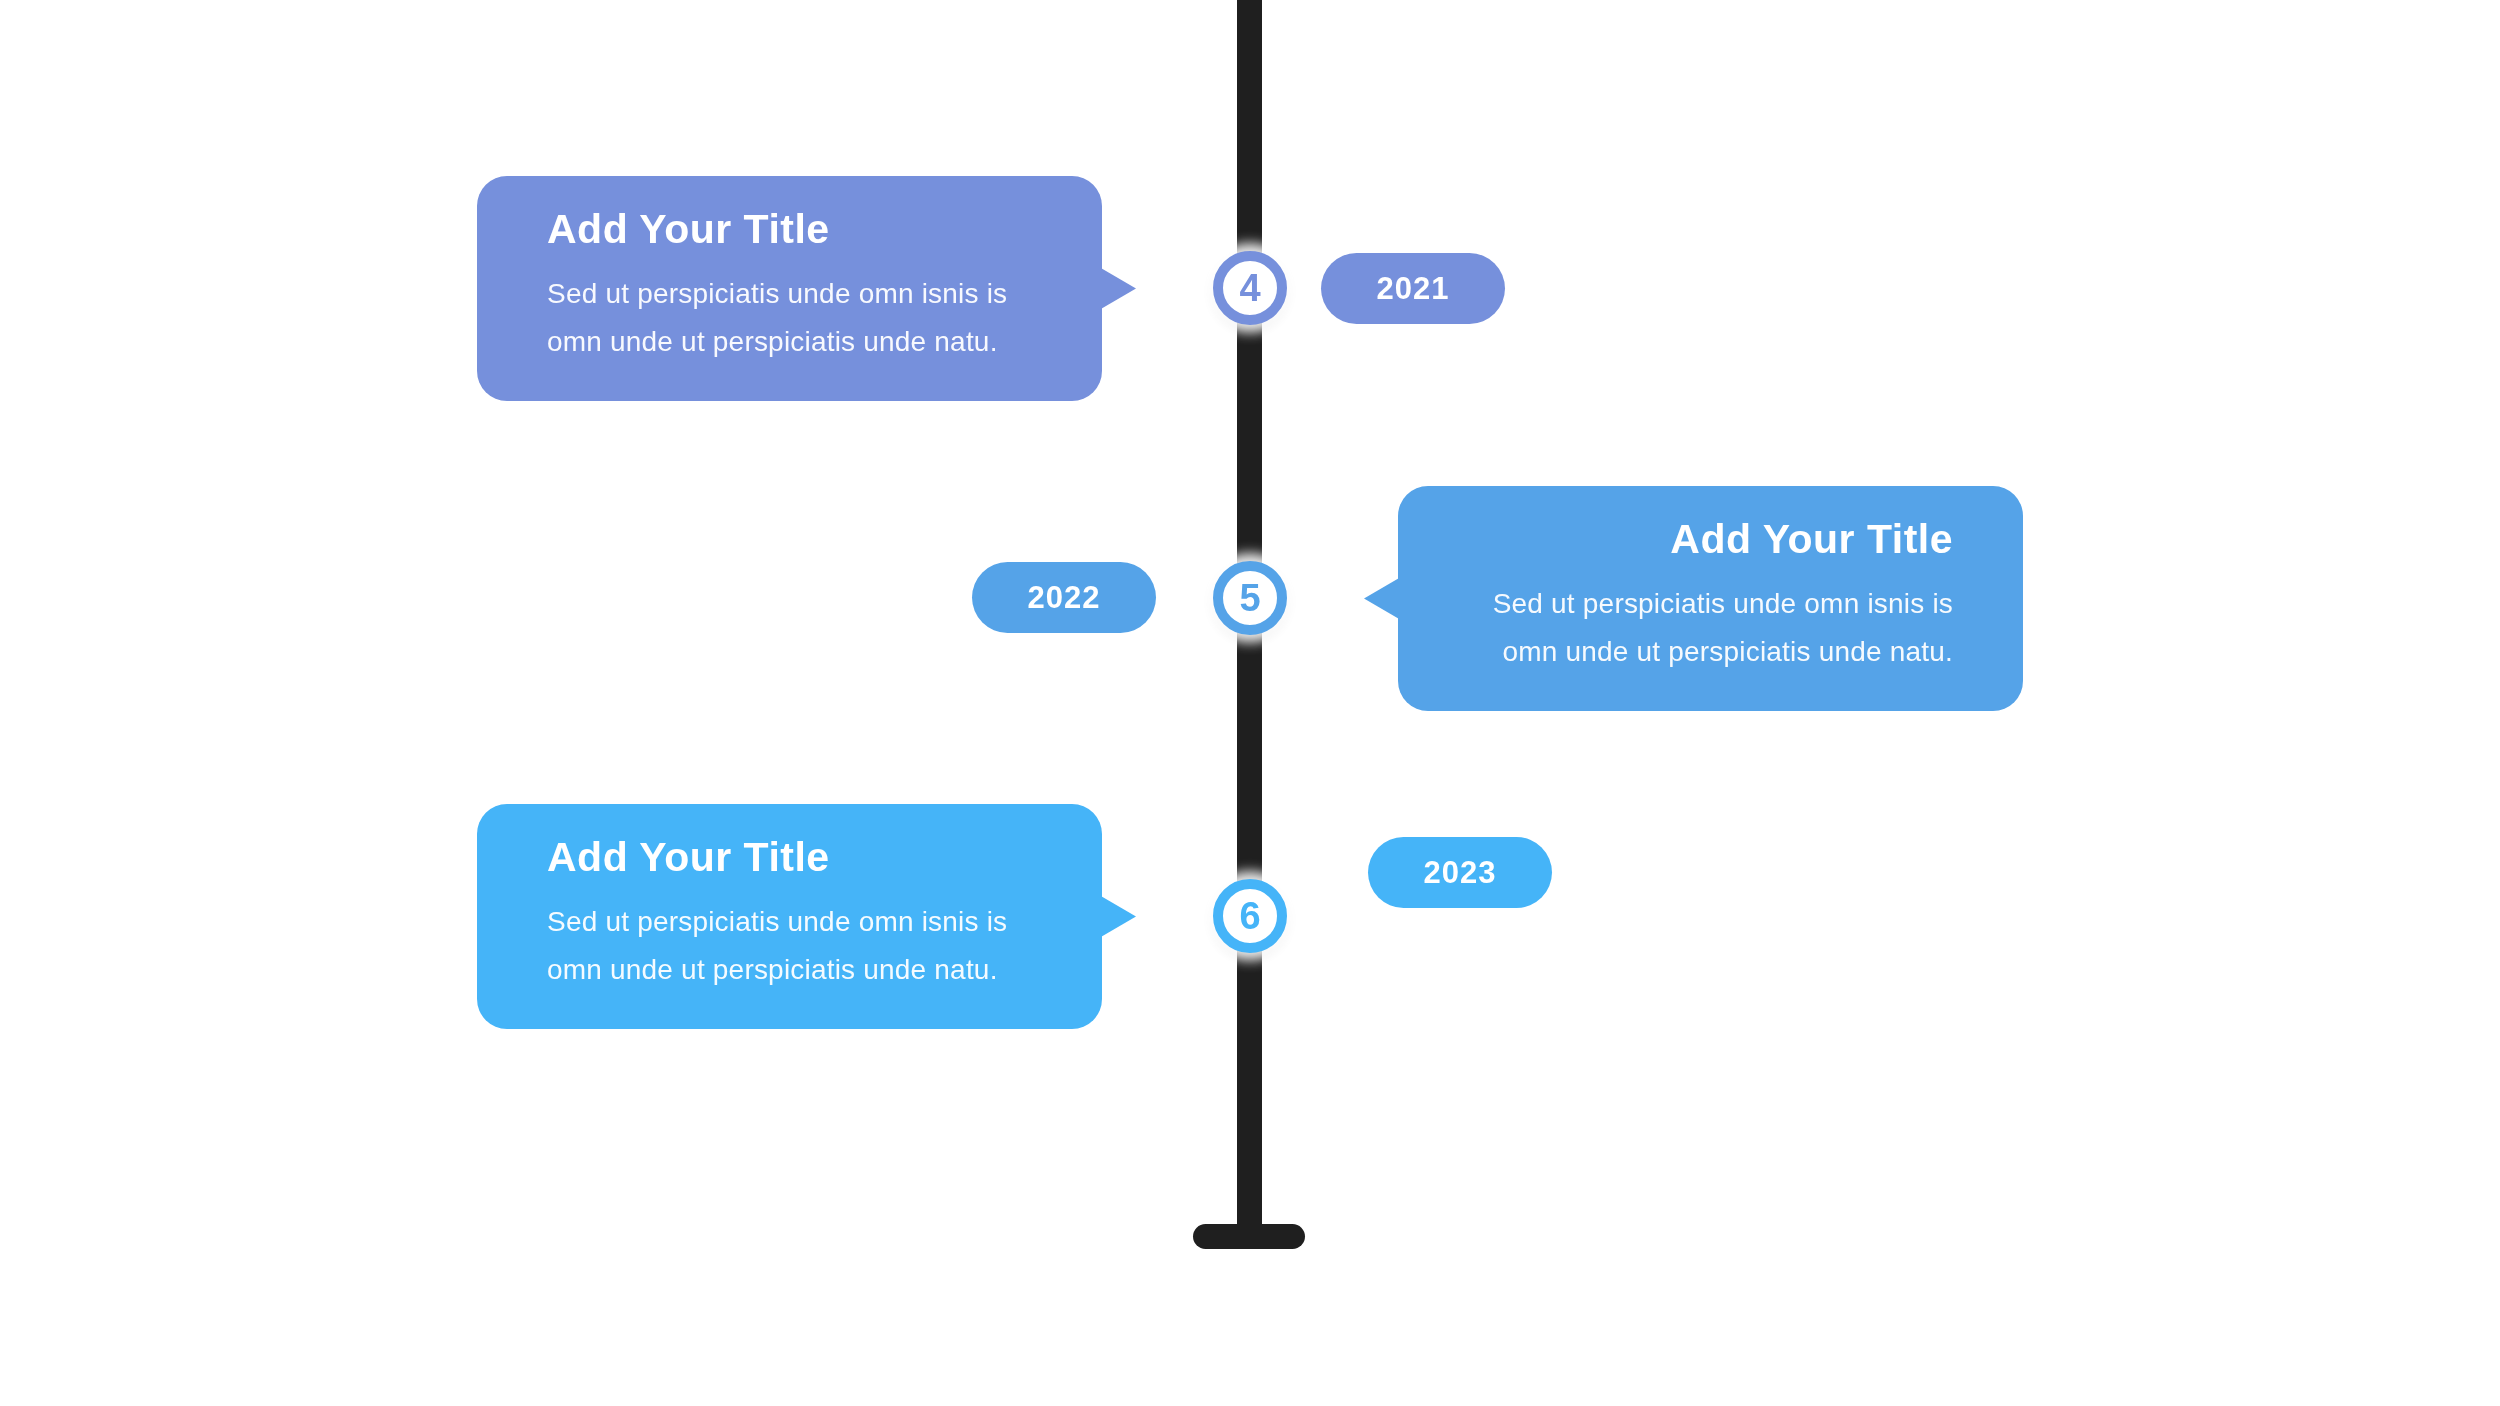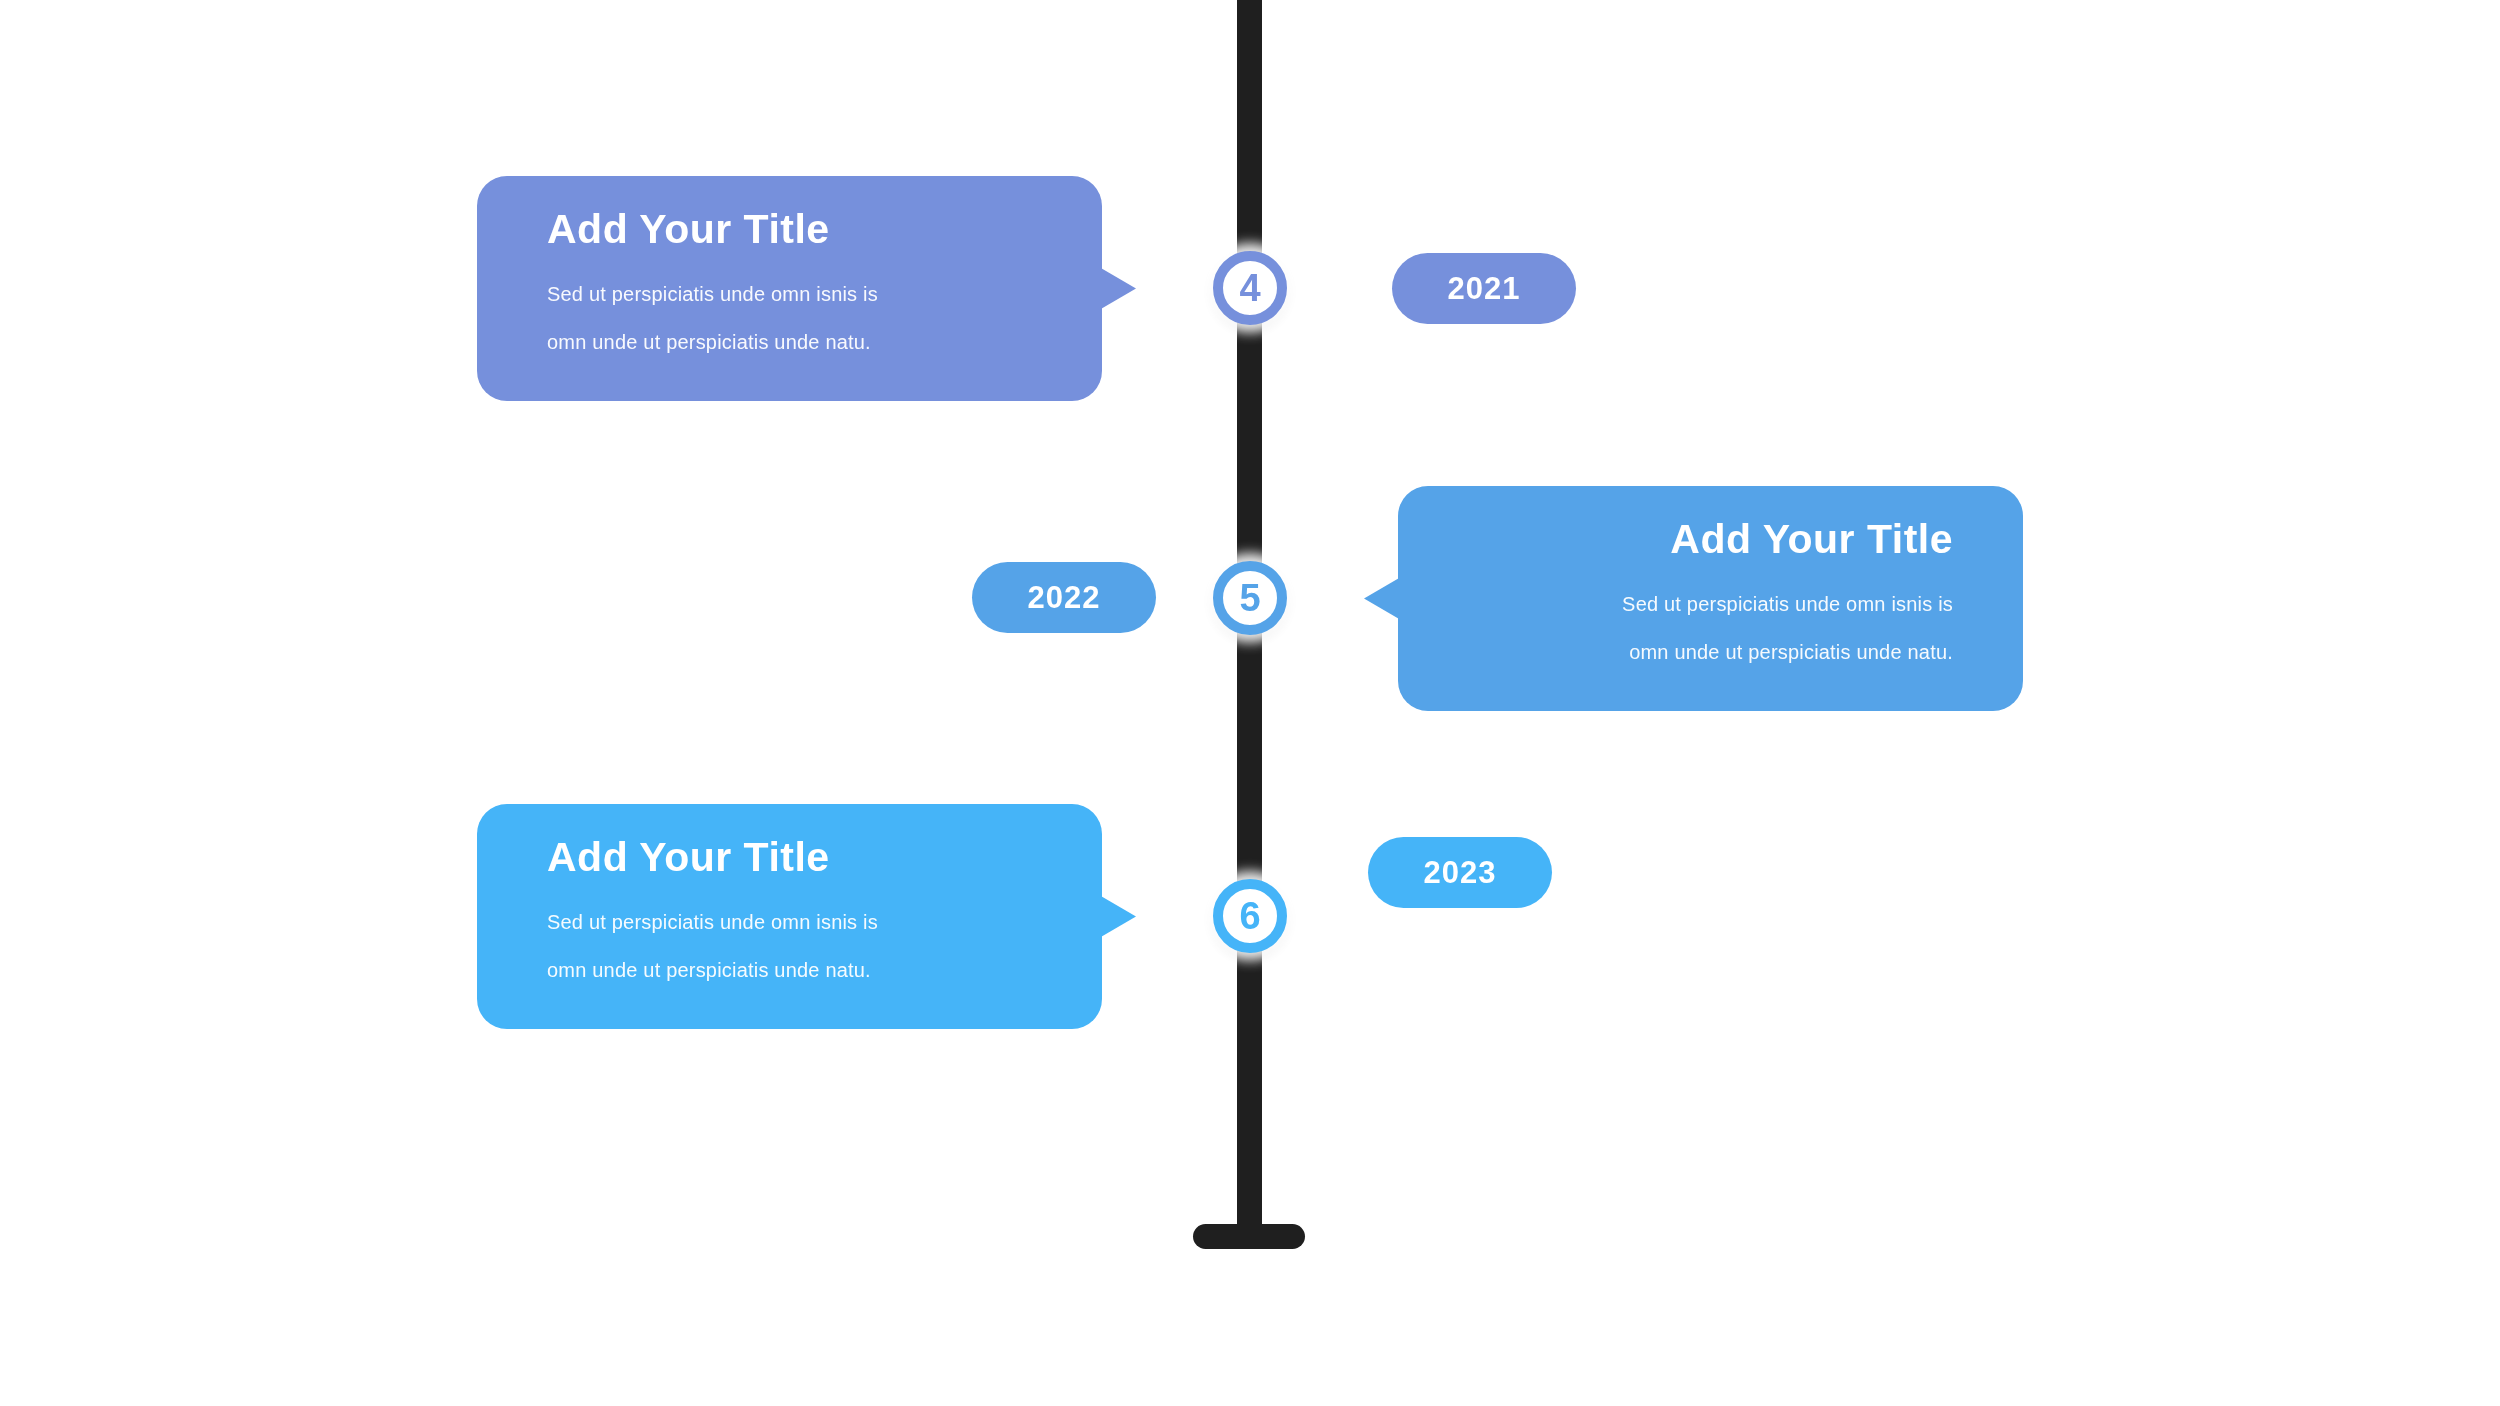--- a/index.html
+++ b/index.html
@@ -61,21 +61,21 @@
     height: 71px;
     border-radius: 36px;
     display: flex;
     align-items: center;
     justify-content: center;
     color: #ffffff;
     font-size: 31px;
     font-weight: 700;
     letter-spacing: 1px;
   }
-  .year-0 { left: 1392px; top: 253px; }
+  .year-0 { left: 1321px; top: 253px; }
   .year-1 { left: 972px;  top: 562px; }
   .year-2 { left: 1368px; top: 837px; }
 
   
   .card {
     position: absolute;
     width: 625px;
     height: 225px;
     box-sizing: border-box;
     border-radius: 30px;
@@ -88,21 +88,21 @@
 
   .card-title {
     margin: 0 0 18px 0;
     font-size: 41px;
     line-height: 46px;
     font-weight: 700;
     letter-spacing: 0.5px;
   }
   .card-body {
     margin: 0;
-    font-size: 20px;
+    font-size: 28px;
     line-height: 48px;
     letter-spacing: 0.2px;
     color: rgba(255,255,255,0.95);
     font-weight: 400;
   }
   .card-body .bline { white-space: nowrap; }
 
   .tail {
     position: absolute;
     top: 50%;

